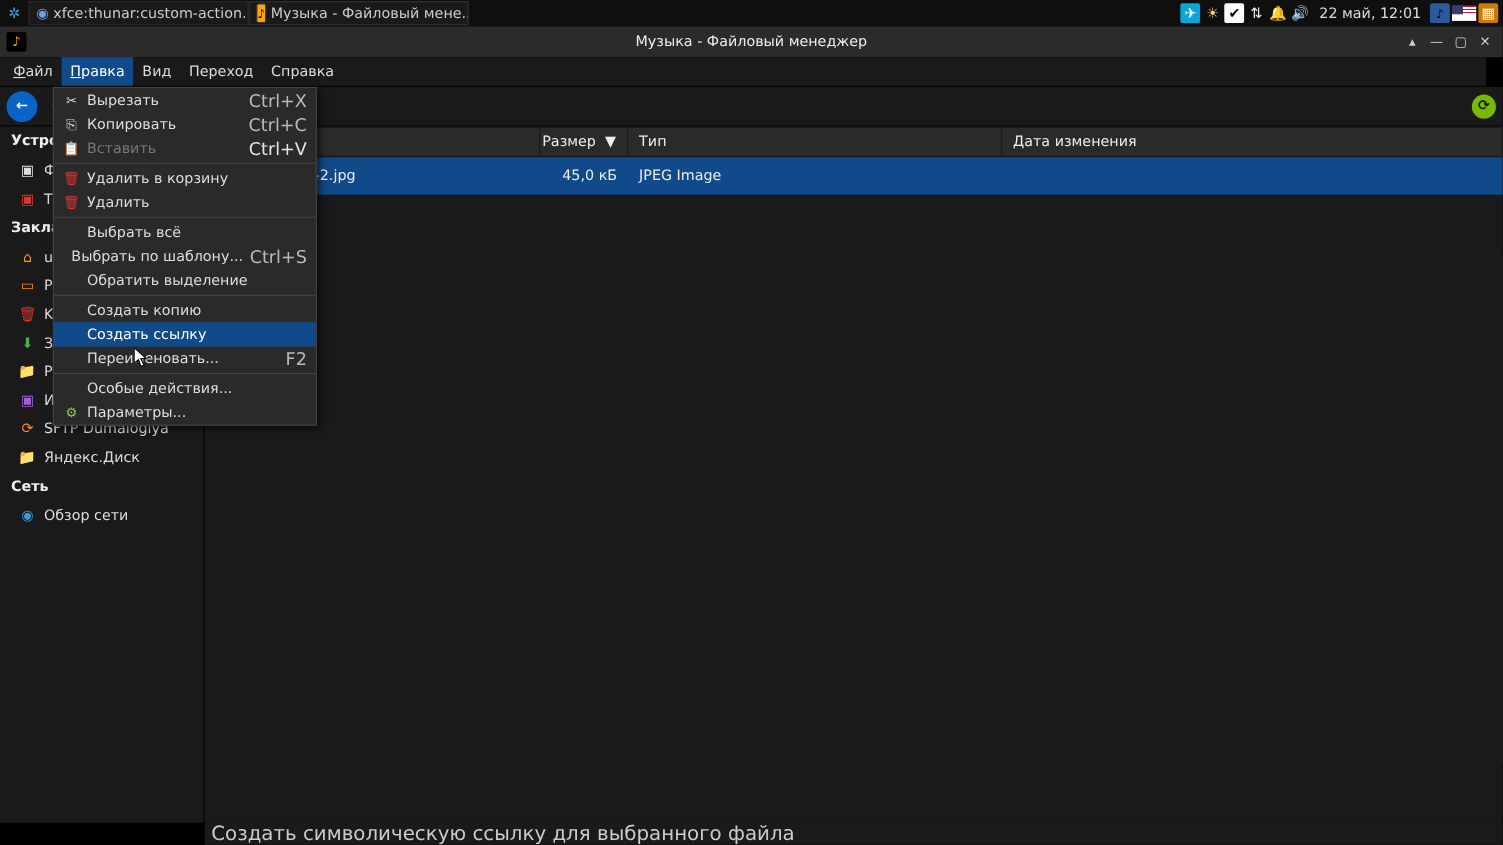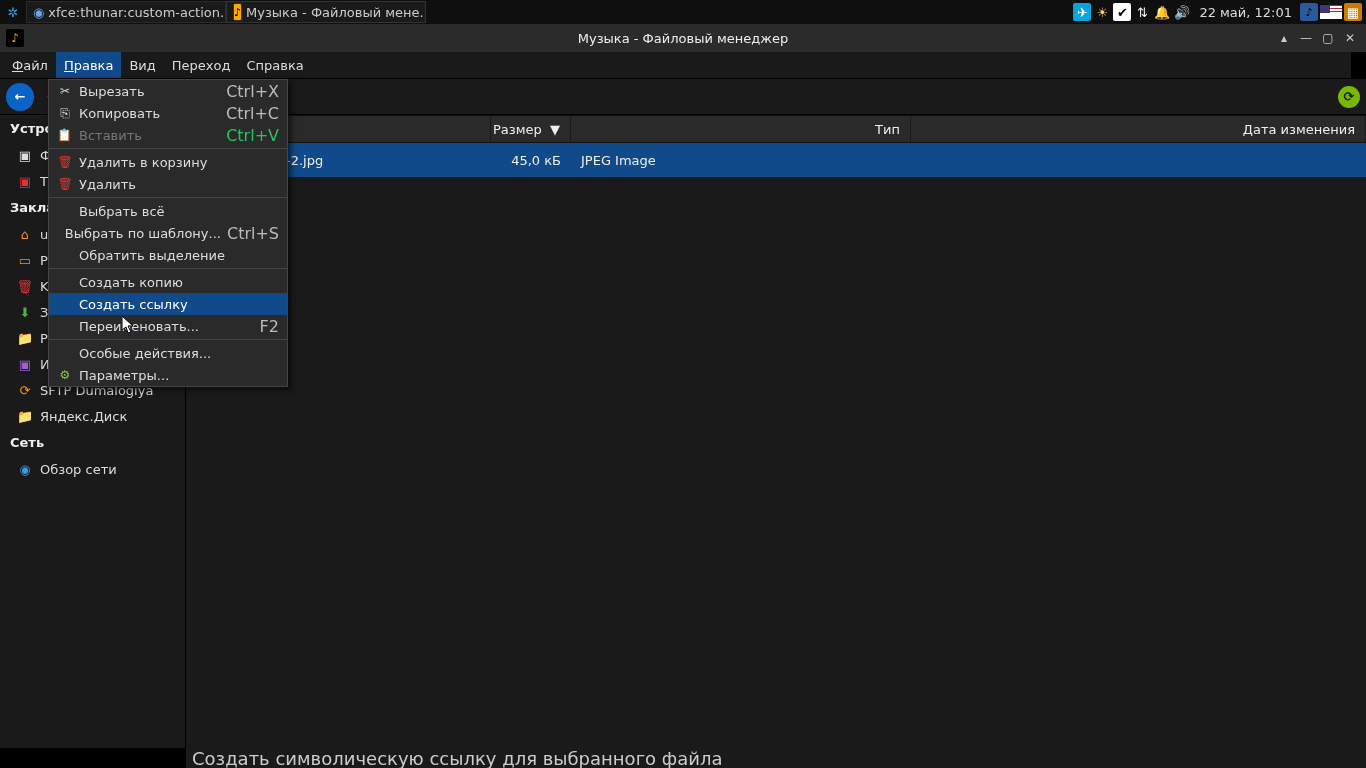--- a/index.html
+++ b/index.html
@@ -42,42 +42,42 @@
   .side-ic { width:18px; height:18px; display:flex; align-items:center; justify-content:center; font-size:13px;}
   .ic-orange { color:#ff8c1a; }
   .ic-red { color:#d33; }
   .ic-green { color:#4caf50; }
   .ic-yellow { color:#e0b030;}
   .ic-purple { color:#a060d0;}
   .ic-blue { color:#3a9bdc;}
   
   .filearea { position:absolute; top:115px; left:186px; right:0; bottom:20px; background:#1a1a1a;}
   .cols { height:28px; background:#2a2a2a; border-top:1px solid #111; border-bottom:1px solid #111; display:flex; color:#eee;}
-  .col { padding:0 10px; display:flex; align-items:center; border-right:1px solid #1a1a1a; white-space:nowrap;justify-content:flex-end;}
+  .col { padding:0 10px; display:flex; align-items:center; border-right:1px solid #1a1a1a; white-space:nowrap;}
   .col.name { width:305px; }
   .col.size { width:80px; justify-content:flex-end; }
   .col.type { width:340px; }
   .col.date { flex:1; }
   .filerow { height:34px; display:flex; align-items:center; color:#eee;}
   .filerow.sel { background:#114a8a;}
   .cell { padding:0 10px; display:flex; align-items:center;}
   .cell.name { width:305px;}
   .cell.size { width:80px; justify-content:flex-end;}
   .cell.type { width:340px;}
   .cell.date { flex:1;}
   
   .statusbar { position:absolute; bottom:0; left:186px; right:0; height:20px; background:#1a1a1a; color:#ccc; display:flex; align-items:center; padding:0 6px; font-size:18px;}
   
   .dropdown { position:absolute; top:79px; left:48px; width:240px; background:#2a2a2a; border:1px solid #444; box-shadow: 3px 3px 6px rgba(0,0,0,0.6); z-index:50;}
   .dd-item { height:22px; display:flex; align-items:center; padding:0 8px; gap:6px; color:#ddd;}
   .dd-item.disabled { color:#777;}
   .dd-item.hover { background:#114a8a; color:#fff;}
   .dd-item .lbl { flex:1; white-space:nowrap;}
   .dd-item .accel { color:#bbb; font-size:16px;}
-  .dd-item.disabled .accel { color:#22c55e;}
+  .dd-item.disabled .accel { color:#e5e5e5;}
   .dd-sep { height:1px; background:#444; margin:2px 0;}
   .dd-ic { width:16px; height:16px; display:flex; align-items:center; justify-content:center; font-size:12px;}
   .cursor { position:absolute; width:12px; height:18px; pointer-events:none; z-index:100;}
   .cursor svg { width:12px; height:18px; }
 </style>
 </head>
 <body>
 
 <div class="panel">
   <div class="left">

